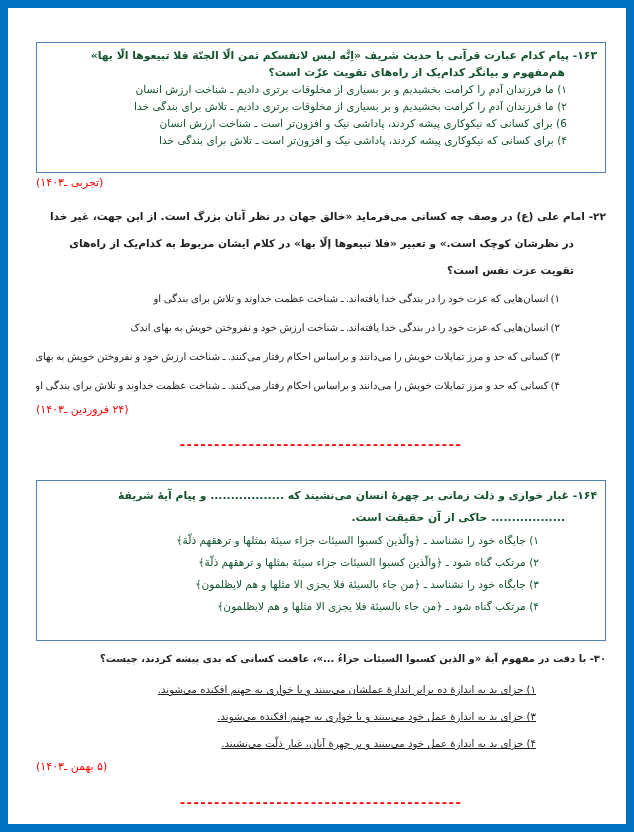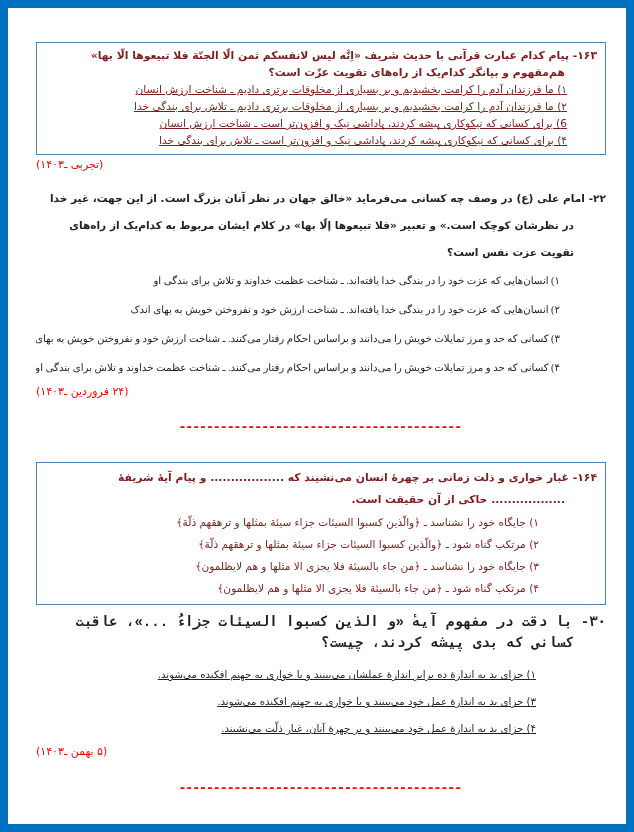--- a/index.html
+++ b/index.html
@@ -10,40 +10,40 @@
     background:#ffffff;
     border:8px solid #0070c0;
     overflow:hidden;
     font-family:"DejaVu Sans", sans-serif;
     direction:rtl;
   }
   .content{padding:0 20px 0 28px;}
   
   .qbox{
     border:1.6px solid #4f81bd;
-    color:#7f1d1d;
-    padding:4px 8px 5px 8px;
+    color:#14532d;
+    padding:4px 8px 23px 8px;
     box-sizing:border-box;
   }
   .qbox .stem{font-weight:bold;font-size:10.8px;line-height:17px;}
   .qbox .opt{font-size:10.6px;line-height:17px;white-space:nowrap;overflow:hidden;}
   #box163{margin-top:34px;}
-  #box163 .opts{padding-right:30px;text-decoration:underline;}
+  #box163 .opts{padding-right:30px;}
   #box164{margin-top:28px;}
   #box164 .stem{line-height:22px;}
   #box164 .opt{line-height:22px;}
   #box164 .opts{padding-right:58px;}
   
   .question{color:#1f1f1f;}
   #q22{margin-top:13px;}
   #q22 .stem{font-weight:bold;font-size:10.6px;line-height:27px;}
   #q22 .opt{font-size:10.2px;line-height:29px;white-space:nowrap;overflow:hidden;font-family:Liberation Serif, serif;}
   #q22 .opts{padding-right:46px;}
   #q30{margin-top:7px;}
-  #q30 .stem{font-weight:bold;font-size:14px;line-height:21px;font-family:Liberation Mono, monospace;}
+  #q30 .stem{font-weight:bold;font-size:10px;line-height:21px;}
   #q30 .opts{margin-top:7px;padding-right:70px;}
   #q30 .opt{font-size:10.2px;line-height:27px;white-space:nowrap;overflow:hidden;text-decoration:underline;}
   
   .hang{padding-right:32px;text-indent:-32px;}
   
   .tag{
     color:#ff0000;font-weight:normal;
     font-size:11px;line-height:14px;
     text-align:left;margin-top:3px;
   }

